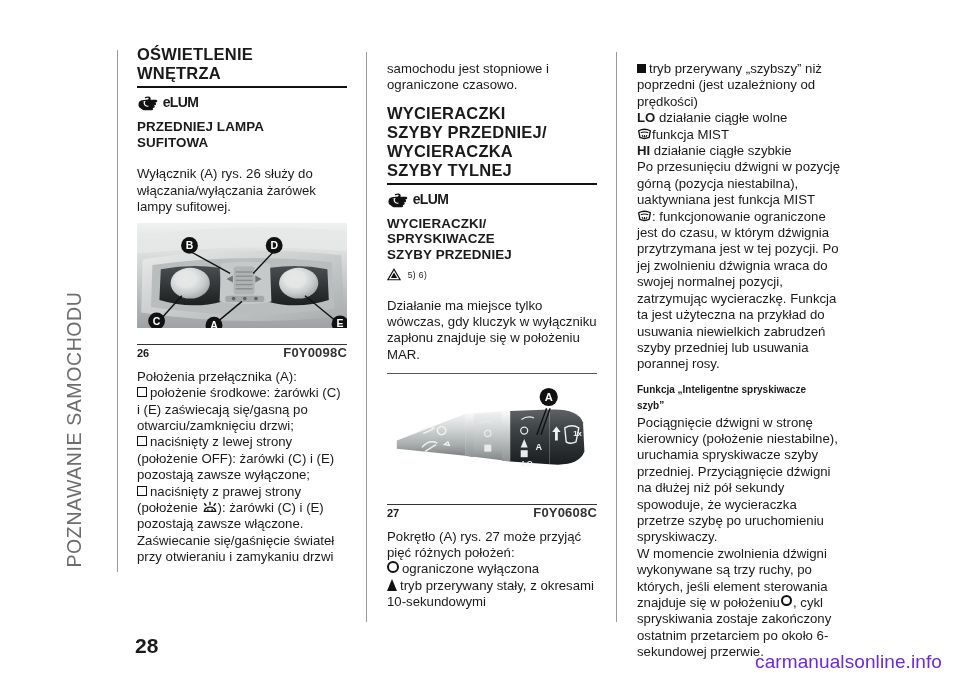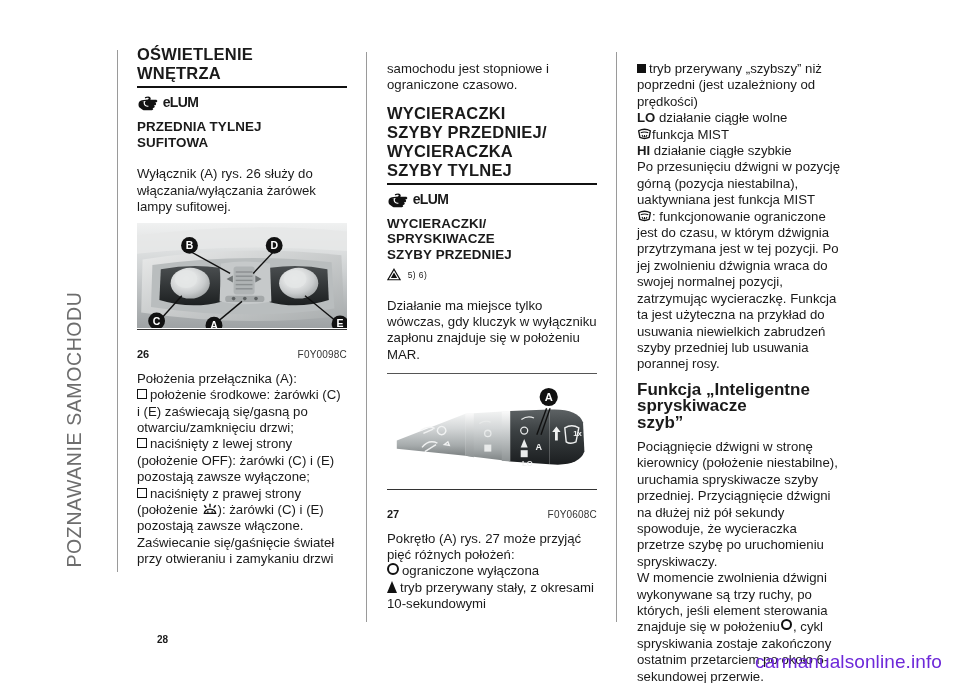--- a/index.html
+++ b/index.html
@@ -86,24 +86,24 @@
     margin: 10px 0 9px 0;
   }
   h2.sub {
     font-size: 13.4px;
     line-height: 15.6px;
     font-weight: bold;
     margin: 6px 0 2px 0;
     letter-spacing: 0.1px;
   }
   h3.bold-para {
-    font-size: 17px;
+    font-size: 10px;
     line-height: 16.4px;
     font-weight: bold;
-    margin: 9px 0 8px 0;
+    margin: 9px 0 0 0;
   }
   p {
     margin: 0 0 0 0;
   }
   p + p { margin-top: 0; }
   .para { margin-top: 16px; }
   .gap { margin-top: 7px; }
 
   
   .elum {
@@ -178,43 +178,43 @@
   }
 
   
   .fig { margin-top: 8px; }
   .fig-img {
     width: 210px;
     display: block;
   }
   .fig-cap {
     border-top: 1.2px solid #333;
-    margin-top: 1px;
-    padding-top: 16px;
+    margin-top: 16px;
+    padding-top: 0;
     display: flex;
     justify-content: space-between;
     align-items: baseline;
   }
   .fig-num {
     font-size: 11px;
     font-weight: bold;
   }
   .fig-code {
-    font-size: 10px;
-    font-weight: normal;
+    font-size: 13px;
+    font-weight: bold;
     color: #333;
     letter-spacing: 0.2px;
   }
 
   
   #page-number {
     position: absolute;
-    left: 157px;
+    left: 135px;
     top: 634px;
-    font-size: 10px;
+    font-size: 21px;
     font-weight: bold;
   }
   #watermark {
     position: absolute;
     right: 18px;
     bottom: 10px;
     font-size: 19px;
     color: #6d28d9;
     letter-spacing: 0.1px;
   }
@@ -241,21 +241,21 @@
 
   <span class="elum">
     <svg width="22" height="16" viewBox="0 0 22 16">
       <path d="M1.5 8.2c0-2 1.4-3.6 3.4-3.9l6-.9c.5-.1.8-.4.8-.8 0-.5-.4-.8-.9-.8-1 0-1.9.2-2.6.6l-.4-1.1C8.8.8 9.9.5 11.2.5c1.4 0 2.5.9 2.5 2.1 0 .4-.1.8-.3 1.1h5.3c.9 0 1.6.6 1.6 1.4s-.7 1.4-1.6 1.4h-1.2c.9 0 1.6.6 1.6 1.4S18.4 9.3 17.5 9.3h-1.3c.9 0 1.5.6 1.5 1.3s-.6 1.3-1.5 1.3h-1.4c.8 0 1.4.5 1.4 1.2s-.6 1.2-1.4 1.2H8.1c-1.1 0-2.1-.3-2.9-.9l-2.3-1.6C1.9 11.1 1.5 9.8 1.5 8.2z" fill="#111"></path>
       <path d="M4.6 5.6 8.8 5c-.6.5-1 1.2-1 2 0 1.5 1.3 2.7 3 2.7h.6v1.1h-.6c-2.3 0-4.2-1.7-4.2-3.8 0-.5.1-1 .3-1.4z" fill="#fff"></path>
     </svg>
     <span class="elum-txt">eLUM</span>
   </span>
 
   <h2 class="sub">
-    <span>PRZEDNIA TYLNEJ</span><br>
+    <span>PRZEDNIEJ LAMPA</span><br>
     <span>SUFITOWA</span>
   </h2>
 
   <p class="para">Wyłącznik (A) rys. 26 służy do włączania/wyłączania żarówek lampy sufitowej.</p>
 
   <div class="fig">
     <svg class="fig-img" viewBox="0 0 300 150" width="210" height="105">
       <defs>
         <linearGradient id="g1" x1="0" y1="0" x2="0" y2="1">
           <stop offset="0" stop-color="#f0f1f1"></stop>

